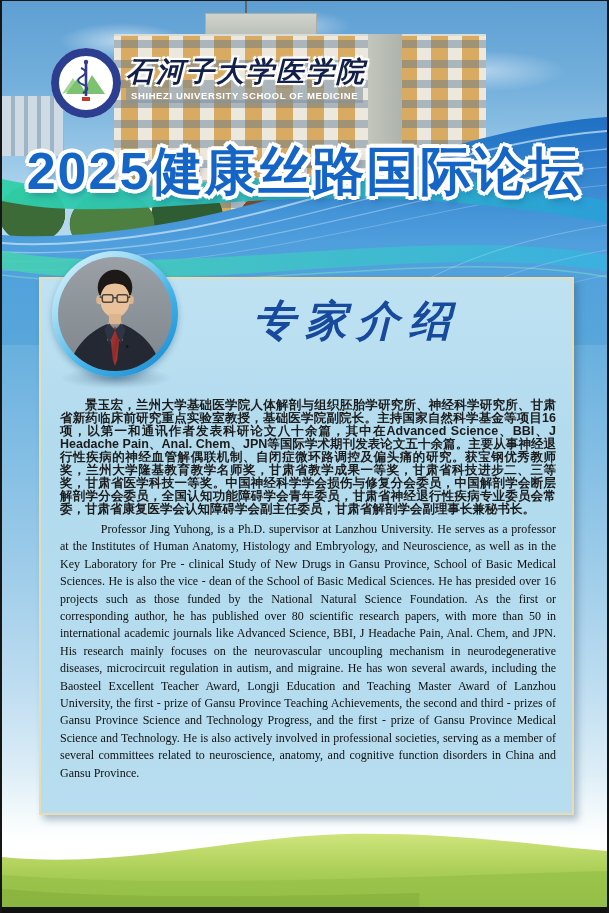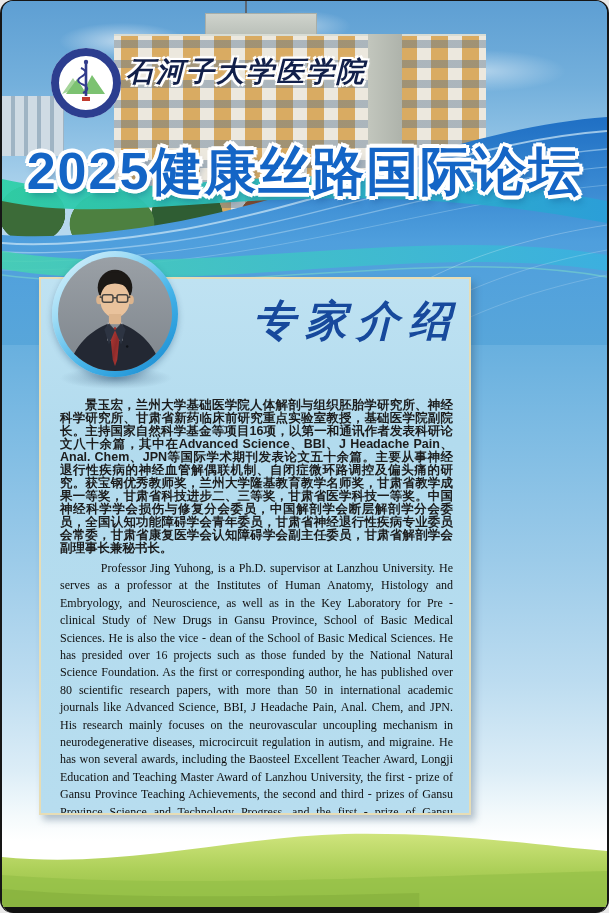--- a/index.html
+++ b/index.html
@@ -6,21 +6,20 @@
   html,body { background:#e9e9e9; }
   body { font-family:"Liberation Sans", sans-serif; }
 
   .poster{
     position:relative; width:609px; height:913px; margin:0 auto;
     overflow:hidden;
     border-left:2px solid #161616; border-right:2px solid #161616; border-top:1px solid #161616;
     background:linear-gradient(180deg,
       #4e9bd5 0px, #55a3d9 260px, #65aede 330px, #7dbbe3 430px,
       #9ccbe9 560px, #bcdcf0 680px, #dcedf7 770px, #f4fafc 815px, #ffffff 840px);
-    border-radius:13px;
   }
 
   
   .header{ position:absolute; left:0; top:0; width:100%; height:242px; overflow:hidden; z-index:1;
     background:linear-gradient(180deg,#5b9ed2 0%, #6fadd d 0%); }
   .sky{ position:absolute; inset:0;
     background:
       radial-gradient(90px 26px at 120px 40px, rgba(255,255,255,.55), rgba(255,255,255,0) 70%),
       radial-gradient(120px 30px at 480px 70px, rgba(255,255,255,.45), rgba(255,255,255,0) 70%),
       radial-gradient(70px 22px at 300px 25px, rgba(255,255,255,.4), rgba(255,255,255,0) 70%),
@@ -66,21 +65,21 @@
   
   .forum-title{ position:absolute; left:0; top:136px; width:100%; z-index:3;
     text-align:center; font-weight:bold; font-size:52px; letter-spacing:2px; color:#1465c6;
     text-shadow:
       -3px -3px 0 #fff, 3px -3px 0 #fff, -3px 3px 0 #fff, 3px 3px 0 #fff,
       0 -4px 0 #fff, 0 4px 0 #fff, -4px 0 0 #fff, 4px 0 0 #fff,
       3px 6px 7px rgba(10,50,110,.35);
     white-space:nowrap; }
 
   
-  .panel{ position:absolute; left:37px; top:276px; width:432px; height:538px; z-index:4;
+  .panel{ position:absolute; left:37px; top:276px; width:535px; height:538px; z-index:4;
     background:linear-gradient(180deg,#bfe2f2,#b2dbee 30%,#b7ddef);
     border:2px solid #e7ddb5; box-shadow:4px 5px 7px rgba(50,80,110,.35); overflow:hidden; }
   .section-title{ position:absolute; top:14px; left:188px; width:256px; text-align:center;
     font-family:"Liberation Serif", serif; font-weight:bold; font-style:italic;
     font-size:42px; letter-spacing:10px; color:#17499c; }
   .bio-zh{ margin:120px 16px 0 19px; font-size:12.5px; line-height:13px; font-weight:600;
     color:#1c1c1c; text-align:justify; text-indent:2em; }
   .bio-en{ margin:5px 16px 0 19px; font-family:"Liberation Serif", serif;
     font-size:12px; line-height:17.4px; color:#101010; text-align:justify; text-indent:3.4em; }
 
@@ -117,20 +116,21 @@
       <path d="M12 47 L23 31 L30 42 L31 40 Z" fill="#a5d59a"></path>
       <path d="M16 47 L27 32 L34 43 L42 28 L55 47 Z" fill="#7cc271"></path>
       <path d="M12 47 L60 47 L58 50 L14 50 Z" fill="#ffffff"></path>
       <line x1="36" y1="16" x2="36" y2="49" stroke="#323c8c" stroke-width="2.6"></line>
       <circle cx="36" cy="15" r="2.2" fill="#323c8c"></circle>
       <path d="M31 21 Q40 25 31 30 Q24 34 34 38 Q41 42 33 46" fill="none" stroke="#323c8c" stroke-width="2"></path>
       <rect x="32" y="50" width="8" height="4" fill="#c23b2e"></rect>
     </svg>
 
     <div class="uni-zh">石河子大学医学院</div>
+    <div class="uni-en">SHIHEZI UNIVERSITY SCHOOL OF MEDICINE</div>
   </div>
 
   <svg class="ribbons" viewBox="0 0 609 240" preserveAspectRatio="none">
     <defs>
       <linearGradient id="gBlue" x1="0" y1="0" x2="0" y2="1">
         <stop offset="0" stop-color="#1f6fc4"></stop>
         <stop offset="0.55" stop-color="#4f9fdd"></stop>
         <stop offset="1" stop-color="#58a6da"></stop>
       </linearGradient>
       <linearGradient id="gTeal" x1="0" y1="0" x2="1" y2="0">

